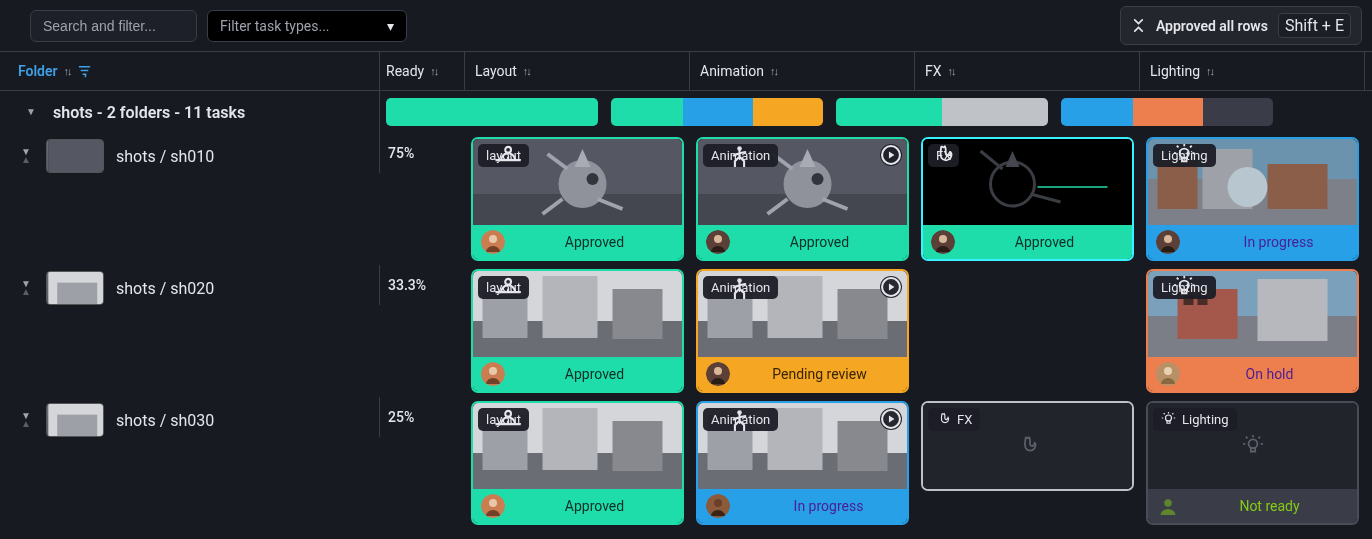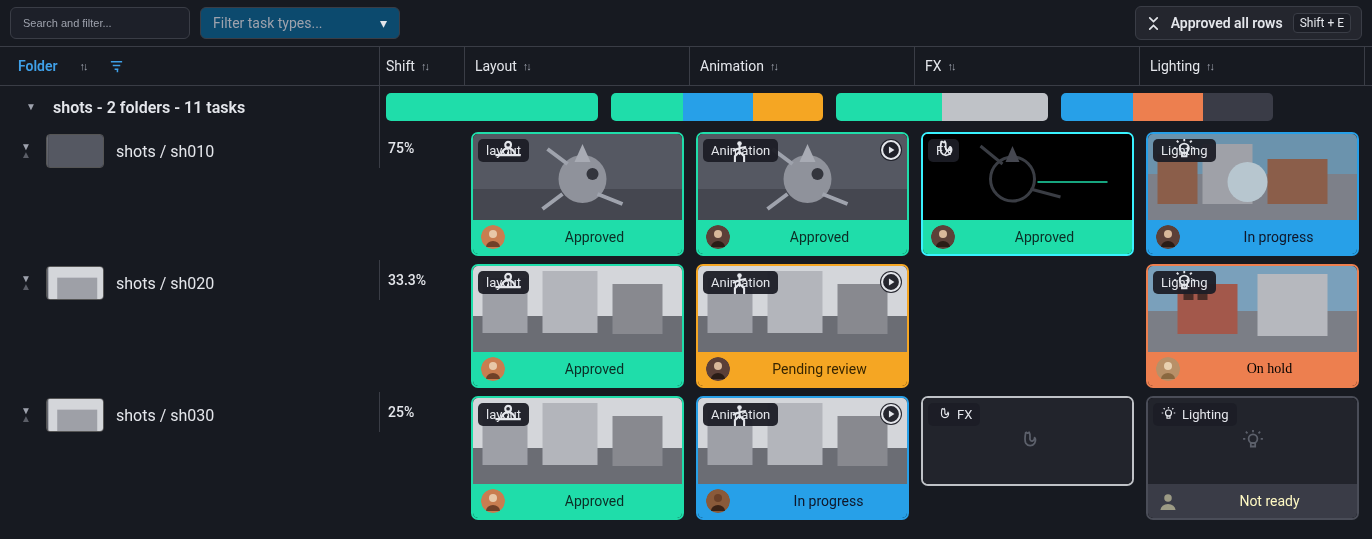--- a/index.html
+++ b/index.html
@@ -37,29 +37,30 @@
     justify-content: space-between;
     padding: 6px 10px;
   }
   .topbar-left { display: flex; gap: 10px; }
   .search-input {
     background: #1d2029;
     border: 1px solid var(--border);
     border-radius: 6px;
     padding: 7px 12px;
     color: var(--text);
-    width: 180px;
-    font-size: 11px;
+    width: 167px;
+    font-size: 14px;
+    margin-left: 20px;
   }
   .search-input::placeholder { color: var(--text-dim); }
   .filter-select {
     display: flex;
     align-items: center;
     justify-content: space-between;
-    background: #0c4a6e;
+    background: #000000;
     border: 1px solid var(--border);
     border-radius: 6px;
     padding: 7px 12px;
     color: var(--text-dim);
     width: 200px;
     cursor: pointer;
   }
   .collapse-btn {
     display: flex;
     align-items: center;
@@ -69,30 +70,30 @@
     border-radius: 6px;
     padding: 6px 10px;
     color: var(--text);
     cursor: pointer;
   }
   .kbd {
     background: #1c1e26;
     border: 1px solid var(--border);
     border-radius: 4px;
     padding: 2px 6px;
-    font-size: 12px;
+    font-size: 16px;
   }
   .header-row {
     display: flex;
     border-top: 1px solid var(--border);
     border-bottom: 1px solid var(--border);
     height: 40px;
     align-items: center;
   }
-  .col-folder { width: 380px; padding-left: 18px; display:flex; align-items:center; gap:22px; border-right:1px solid var(--border); height:100%;}
+  .col-folder { width: 380px; padding-left: 18px; display:flex; align-items:center; gap:6px; border-right:1px solid var(--border); height:100%;}
   .col-done   { width: 85px; padding-left: 6px; display:flex; align-items:center; gap:6px; border-right:1px solid var(--border); height:100%; }
   .col-task   { width: 225px; padding-left: 10px; display:flex; align-items:center; gap:6px; border-right:1px solid var(--border); height:100%; }
   .header-row .col-folder { color: var(--accent); font-weight:600;}
   .sort-arrows { color: var(--text-dim); font-size: 11px; letter-spacing:-2px; }
   .filter-icon-mini { color: var(--accent); }
 
   
   .summary-row {
     display: flex;
     height: 42px;
@@ -208,25 +209,25 @@
     padding: 0 8px;
     font-size: 14px;
   }
   .avatar {
     width: 24px; height: 24px; border-radius: 50%;
   }
   .card-bot span { flex:1; text-align:center; }
 
   
   .st-approved    { background: var(--green); color:#0c2e26;}
-  .st-inprogress  { background: var(--blue); color:#0f172a;gap:28px;}
+  .st-inprogress  { background: var(--blue); color:#4c1d95;gap:28px;}
   .st-pending     { background: var(--orange); color:#372501;justify-content:space-between;}
-  .st-onhold      { background: var(--darkorange); color:#000000;font-family:Liberation Serif, serif;}
+  .st-onhold      { background: var(--darkorange); color:#4c1d95;}
   .st-ready       { background: var(--gray); color:#2a2c31;}
-  .st-notready    { background: var(--darkgray); color:#fef9c3;}
+  .st-notready    { background: var(--darkgray); color:#84cc16;}
 
   .br-approved    { border-color: var(--green);}
   .br-inprogress  { border-color: var(--blue);}
   .br-pending     { border-color: var(--orange);}
   .br-onhold      { border-color: var(--darkorange);}
   .br-ready       { border-color: var(--gray);}
   .br-notready    { border-color: #4a4d58;}
   .br-selected    { border-color: #39f2ff; border-width:2px;}
 
   
@@ -365,21 +366,21 @@
 
 <div class="header-row">
   <div class="col-folder">
     <span>Folder</span>
     <span class="sort-arrows">↑↓</span>
     <svg class="icon filter-icon-mini" viewBox="0 0 16 16">
         <path d="M2 3 h12 M4 7 h8 M6 11 h4 M9 11 v3" stroke="currentColor" stroke-width="1.6" fill="none"></path>
       </svg>
   </div>
   <div class="col-done">
-    <span>Shift</span>
+    <span>Ready</span>
     <span class="sort-arrows">↑↓</span>
   </div>
   <div class="col-task">
     <span>Layout</span>
     <span class="sort-arrows">↑↓</span>
   </div>
   <div class="col-task">
     <span>Animation</span>
     <span class="sort-arrows">↑↓</span>
   </div>

